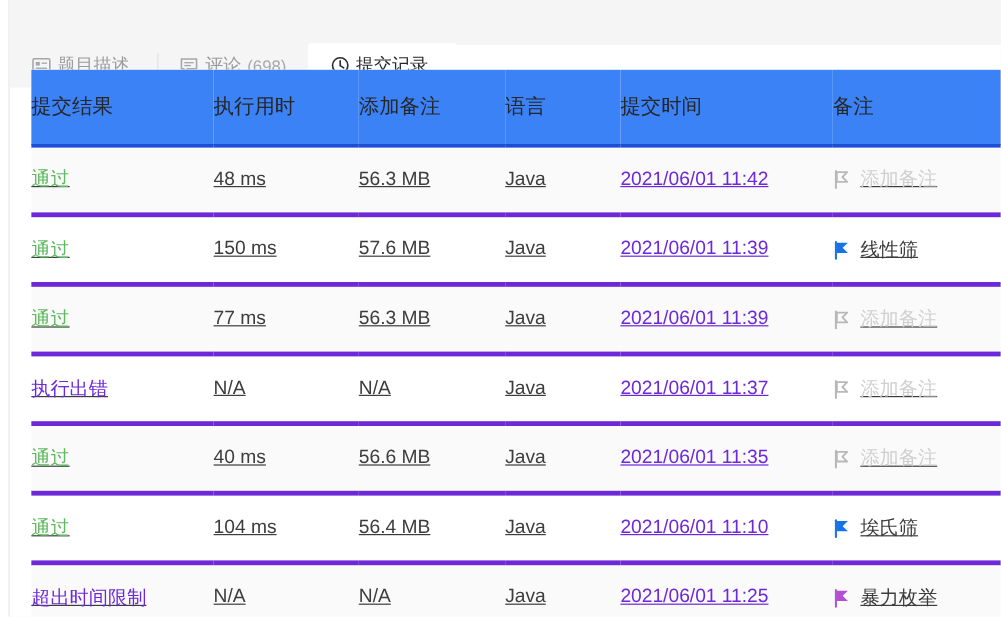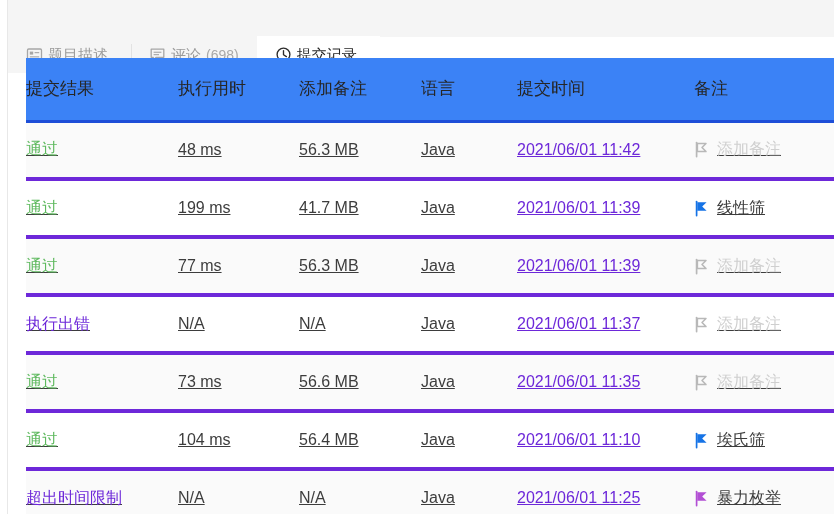--- a/index.html
+++ b/index.html
@@ -263,22 +263,22 @@
                     <path d="M2.6 1.6v14" stroke="#b8b8b8" stroke-width="1.7" stroke-linecap="round" fill="none"></path>
                     <path d="M3.4 2.5h8.6L8 6.5l4 4.1H3.4z" fill="none" stroke="#b8b8b8" stroke-width="1.5" stroke-linejoin="round"></path>
                   </svg>
                 </span>
                 <span class="note-text placeholder">添加备注</span>
               </span>
             </td>
           </tr>
           <tr class="even">
             <td><span class="status accepted">通过</span></td>
-            <td class="metric">199 ms</td>
-            <td class="metric">41.7 MB</td>
+            <td class="metric">150 ms</td>
+            <td class="metric">57.6 MB</td>
             <td class="lang">Java</td>
             <td class="time">2021/06/01 11:39</td>
             <td>
               <span class="note-cell">
                 <span class="flag-icon">
                   <svg width="15" height="17" viewBox="0 0 15 17">
                     <path d="M2.6 1.6v14" stroke="#1673e6" stroke-width="1.7" stroke-linecap="round" fill="none"></path>
                     <path d="M3.3 2.2h9.3L8.2 6.5l4.4 4.3H3.3z" fill="#1673e6"></path>
                   </svg>
                 </span>
@@ -317,21 +317,21 @@
                     <path d="M2.6 1.6v14" stroke="#b8b8b8" stroke-width="1.7" stroke-linecap="round" fill="none"></path>
                     <path d="M3.4 2.5h8.6L8 6.5l4 4.1H3.4z" fill="none" stroke="#b8b8b8" stroke-width="1.5" stroke-linejoin="round"></path>
                   </svg>
                 </span>
                 <span class="note-text placeholder">添加备注</span>
               </span>
             </td>
           </tr>
           <tr class="odd">
             <td><span class="status accepted">通过</span></td>
-            <td class="metric">73 ms</td>
+            <td class="metric">40 ms</td>
             <td class="metric">56.6 MB</td>
             <td class="lang">Java</td>
             <td class="time">2021/06/01 11:35</td>
             <td>
               <span class="note-cell">
                 <span class="flag-icon">
                   <svg width="15" height="17" viewBox="0 0 15 17">
                     <path d="M2.6 1.6v14" stroke="#b8b8b8" stroke-width="1.7" stroke-linecap="round" fill="none"></path>
                     <path d="M3.4 2.5h8.6L8 6.5l4 4.1H3.4z" fill="none" stroke="#b8b8b8" stroke-width="1.5" stroke-linejoin="round"></path>
                   </svg>

